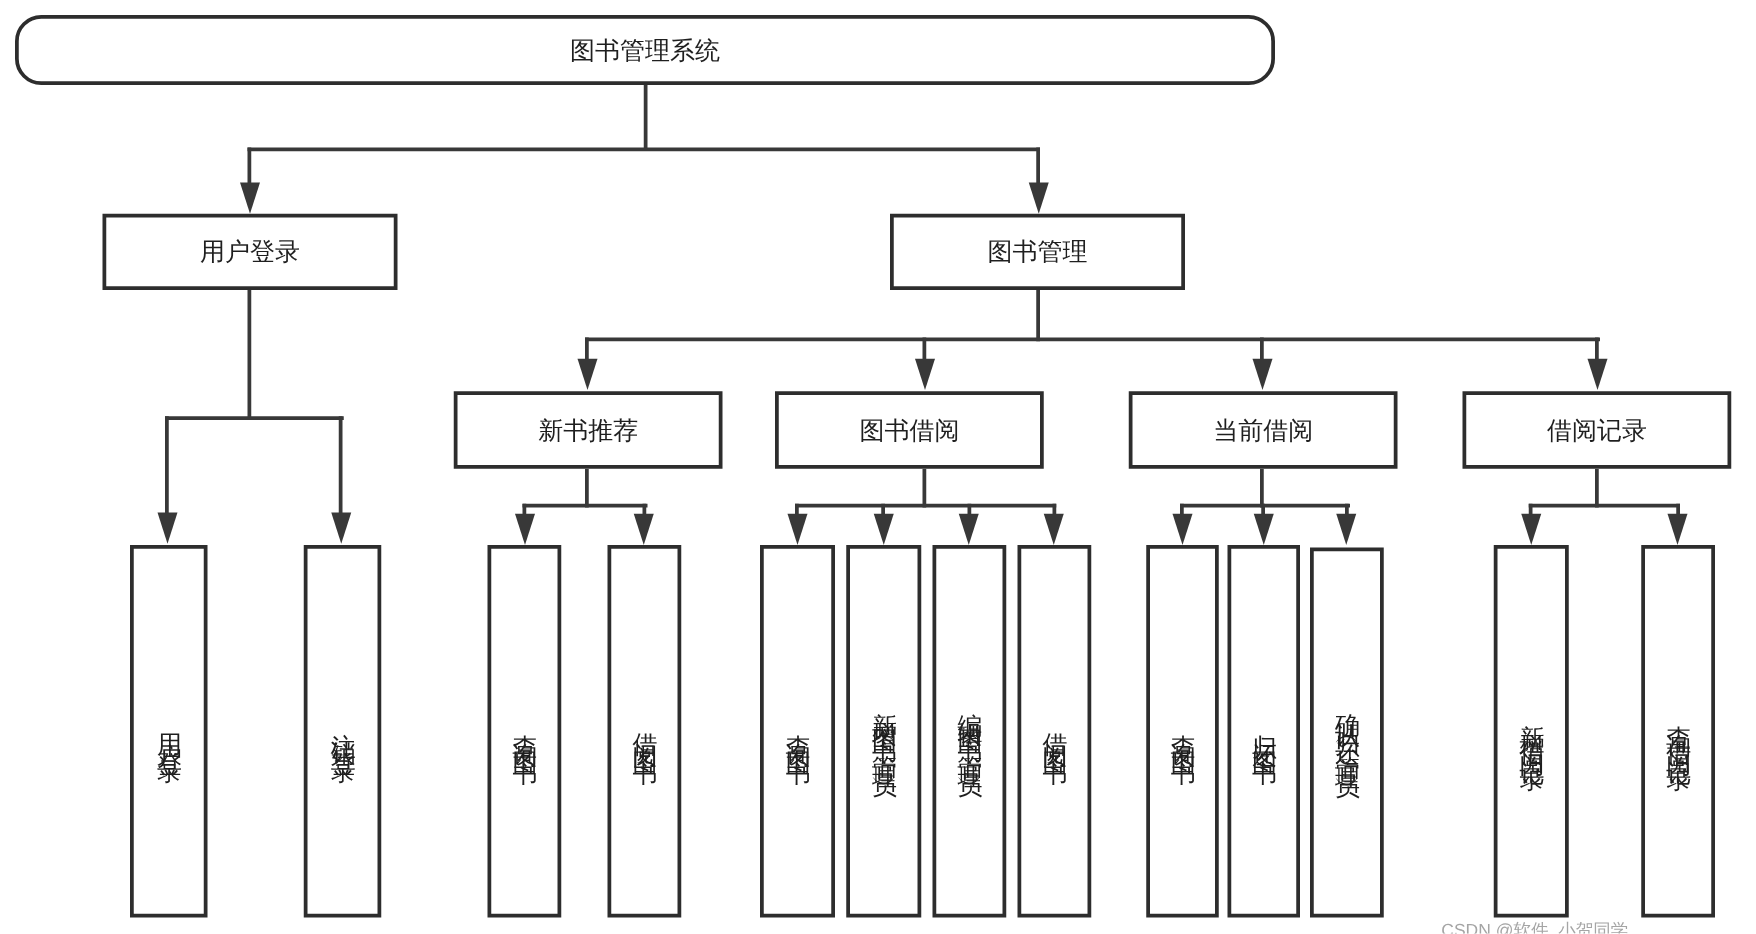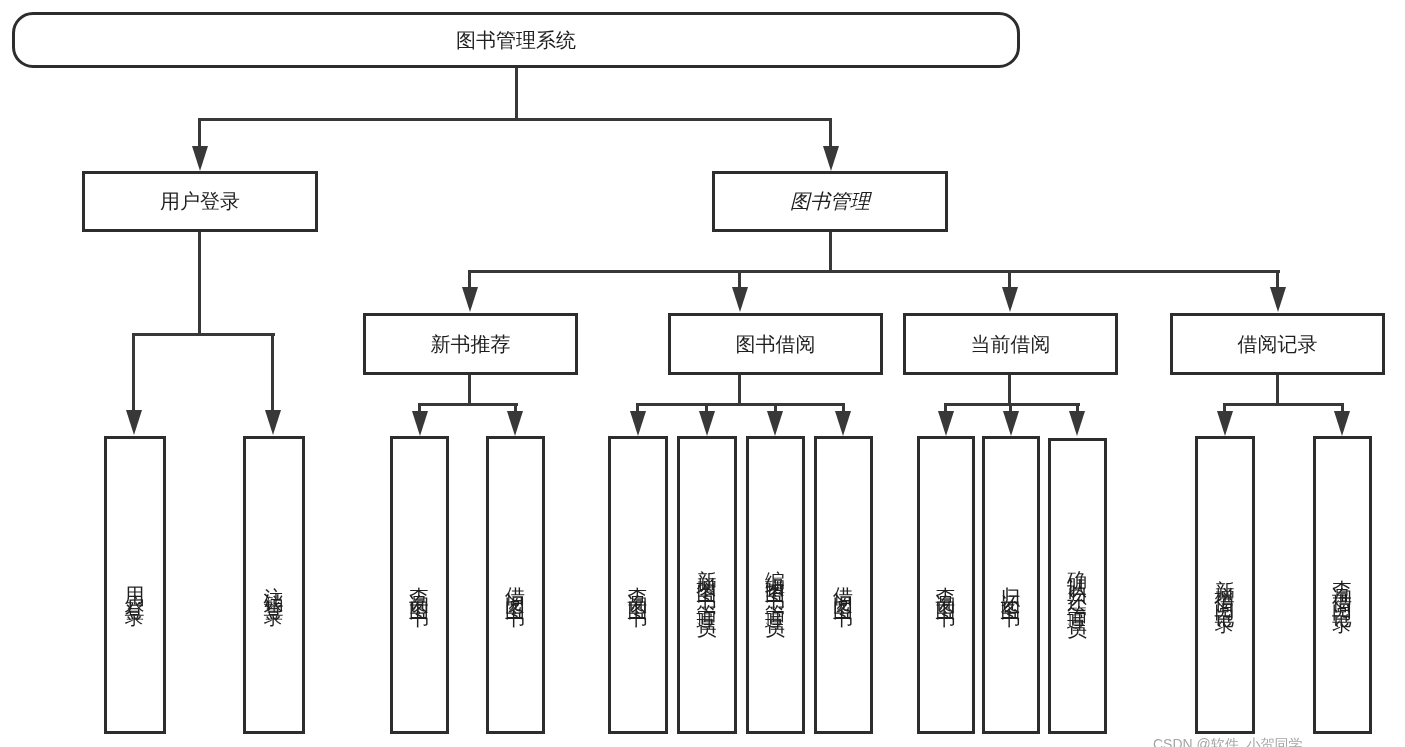--- a/index.html
+++ b/index.html
@@ -42,21 +42,21 @@
   <div class="vline" style="left:515px; top:68px; height:52px;"></div>
   <div class="hline" style="left:198px; top:118px; width:634px;"></div>
   <div class="vline" style="left:198px; top:118px; height:33px;"></div>
   <div class="vline" style="left:829px; top:118px; height:33px;"></div>
   <div class="arrowhead" style="left:192px; top:146px;"></div>
   <div class="arrowhead" style="left:823px; top:146px;"></div>
 
   <div class="box" style="left:82px; top:171px; width:236px; height:61px;">
     <span>用户登录</span>
   </div>
-  <div class="box" style="left:712px; top:171px; width:236px; height:61px;font-style:italic;">
+  <div class="box" style="left:712px; top:171px; width:236px; height:61px;">
     <span>图书管理</span>
   </div>
 
   <div class="vline" style="left:198px; top:232px; height:103px;"></div>
   <div class="hline" style="left:132px; top:333px; width:143px;"></div>
   <div class="vline" style="left:132px; top:333px; height:80px;"></div>
   <div class="vline" style="left:271px; top:333px; height:80px;"></div>
   <div class="arrowhead" style="left:126px; top:410px;"></div>
   <div class="arrowhead" style="left:265px; top:410px;"></div>
 
@@ -67,21 +67,21 @@
   <div class="vline" style="left:1008px; top:270px; height:24px;"></div>
   <div class="vline" style="left:1276px; top:270px; height:24px;"></div>
   <div class="arrowhead" style="left:462px; top:287px;"></div>
   <div class="arrowhead" style="left:732px; top:287px;"></div>
   <div class="arrowhead" style="left:1002px; top:287px;"></div>
   <div class="arrowhead" style="left:1270px; top:287px;"></div>
 
   <div class="box" style="left:363px; top:313px; width:215px; height:62px;align-items:center;">
     <span>新书推荐</span>
   </div>
-  <div class="box" style="left:668px; top:313px; width:215px; height:62px;text-align:center;">
+  <div class="box" style="left:620px; top:313px; width:215px; height:62px;text-align:center;">
     <span>图书借阅</span>
   </div>
   <div class="box" style="left:903px; top:313px; width:215px; height:62px;">
     <span>当前借阅</span>
   </div>
   <div class="box" style="left:1170px; top:313px; width:215px; height:62px;">
     <span>借阅记录</span>
   </div>
 
   <div class="vline" style="left:468px; top:375px; height:31px;"></div>

